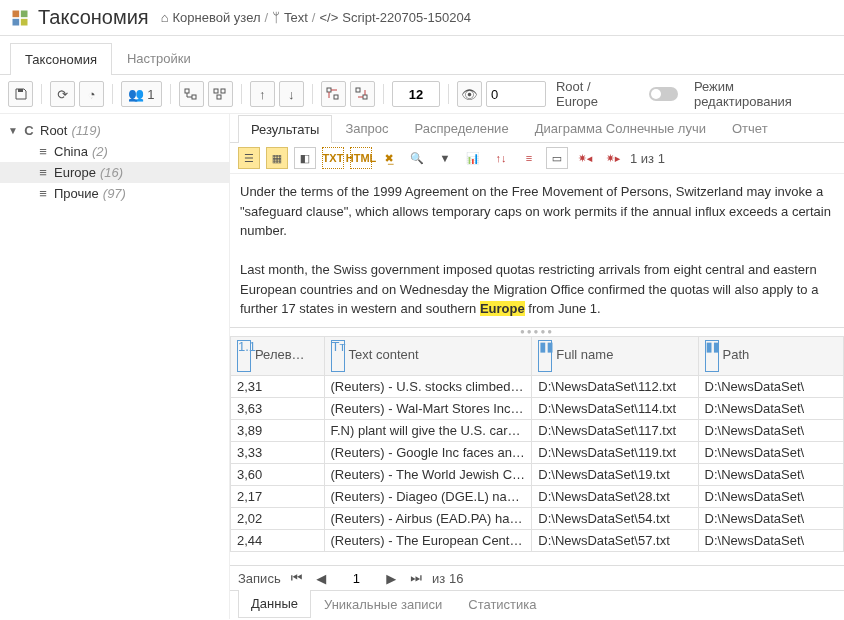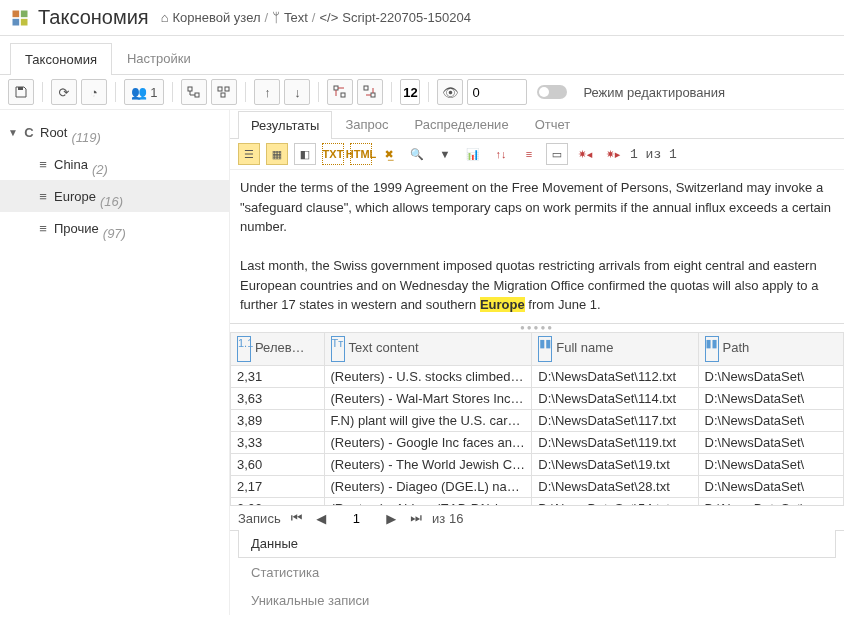--- a/index.html
+++ b/index.html
@@ -8,59 +8,59 @@
 .header-icon { width: 20px; height: 20px; margin-right: 8px; }
 .header-title { font-size: 20px; color: #333; margin-right: 12px; }
 .breadcrumb { display: flex; align-items: center; gap: 4px; color: #555; }
 .breadcrumb-sep { color: #999; }
 .tabs-main { display: flex; border-bottom: 1px solid #ddd; padding: 0 10px; margin-top: 6px; }
 .tab-main { padding: 8px 14px; color: #888; cursor: pointer; border: 1px solid transparent; border-bottom: none; }
 .tab-main.active { color: #333; border-color: #ddd; background: #fff; position: relative; top: 1px; }
 .toolbar-row { display: flex; align-items: center; padding: 4px 8px; gap: 4px; border-bottom: 1px solid #eee; }
 .tb-btn { width: 26px; height: 26px; display: flex; align-items: center; justify-content: center; border: 1px solid #ccc; border-radius: 2px; background: #fafafa; color: #555; cursor: pointer; }
 .tb-sep { width: 1px; height: 20px; background: #ddd; margin: 0 4px; }
-.tb-input { width: 20px; height: 26px; text-align: center; border: 1px solid #ccc; border-radius: 2px; }
+.tb-input { width: 48px; height: 26px; text-align: center; border: 1px solid #ccc; border-radius: 2px; }
 .tb-spinner { width: 60px; height: 26px; border: 1px solid #ccc; border-radius: 2px; padding: 0 4px; }
 .tb-text { margin: 0 6px; color: #555; }
 .switch { width: 30px; height: 14px; background: #ccc; border-radius: 7px; position: relative; margin: 0 6px; cursor: pointer; }
 .switch::after { content: ""; position: absolute; width: 10px; height: 10px; background: #fff; border-radius: 50%; top: 2px; left: 2px; }
 .content { display: flex; height: calc(100% - 115px); }
 .tree-pane { width: 230px; border-right: 1px solid #eee; padding: 6px 0; overflow: auto; }
 .tree-node { display: flex; align-items: center; padding: 3px 8px; cursor: pointer; gap: 4px; }
 .tree-node.child { padding-left: 36px; }
 .tree-node.selected { background: #eee; }
 .tree-expand { width: 10px; color: #666; font-size: 10px; }
 .tree-icon { width: 14px; text-align: center; color: #666; font-weight: bold; }
 .tree-label { color: #333; }
-.tree-count { color: #999; font-style: italic; margin-top: 11px; }
+.tree-count { color: #999; font-style: italic; }
 .main-pane { flex: 1; display: flex; flex-direction: column; overflow: hidden; }
 .subtabs { display: flex; border-bottom: 1px solid #ddd; padding: 0 8px; }
 .subtab { padding: 6px 12px; color: #888; cursor: pointer; border: 1px solid transparent; border-bottom: none; }
 .subtab.active { color: #333; border-color: #ddd; background: #fff; position: relative; top: 1px; }
 .icon-toolbar { display: flex; align-items: center; padding: 4px 8px; gap: 6px; border-bottom: 1px solid #eee; flex-wrap: wrap; }
 .icon-tb-btn { width: 22px; height: 22px; display: flex; align-items: center; justify-content: center; cursor: pointer; color: #555; font-size: 11px; }
 .icon-tb-btn.y { background: #ffe89a; border: 1px solid #ddc26a; }
 .icon-tb-btn.box { border: 1px solid #ccc; }
 .text-excerpt { padding: 8px 10px; line-height: 1.5; color: #333; overflow: auto; border-bottom: 1px solid #ddd; }
 .text-excerpt .highlight { background: #ffeb3b; font-weight: bold; }
 .resize-handle { height: 8px; display: flex; justify-content: center; align-items: center; cursor: row-resize; color: #bbb; font-size: 8px; letter-spacing: 2px; }
 .table-wrap { flex: 1; overflow: auto; border-bottom: 1px solid #ddd; }
 table { border-collapse: collapse; width: 100%; }
 th, td { border: 1px solid #e0e0e0; padding: 3px 6px; text-align: left; white-space: nowrap; overflow: hidden; text-overflow: ellipsis; font-size: 13px; }
 th { background: #f5f5f5; color: #555; font-weight: normal; position: sticky; top: 0; }
-th .col-icon { display: inline-block; width: 14px; height: 26px; border: 1px solid #5a9bd5; margin-right: 4px; vertical-align: middle; font-size: 11px; text-align: center; line-height: 12px; color: #5a9bd5; }
+th .col-icon { display: inline-block; width: 14px; height: 32px; border: 1px solid #5a9bd5; margin-right: 4px; vertical-align: middle; font-size: 13px; text-align: center; line-height: 12px; color: #5a9bd5; }
 .col-rel { width: 90px; max-width: 90px; }
 .col-txt { width: 200px; max-width: 200px; }
 .col-fn { width: 160px; max-width: 160px; }
 .col-path { width: 140px; max-width: 140px; }
 .pager { display: flex; align-items: center; padding: 4px 8px; gap: 6px; border-bottom: 1px solid #ddd; }
 .pager-label { color: #555; }
 .pager-btn { cursor: pointer; color: #555; padding: 0 4px; }
 .pager-input { width: 40px; text-align: center; border: none; }
-.bottom-tabs { display: flex; padding: 0 8px; flex-direction: column; }
+.bottom-tabs { display: flex; padding: 0 8px; }
 .bottom-tab { padding: 6px 12px; color: #888; cursor: pointer; border: 1px solid transparent; border-top: none; }
 .bottom-tab.active { color: #333; border-color: #ddd; background: #fff; position: relative; top: -1px; }
 </style>
 </head>
 <body>
 
 <div class="header">
   <svg class="header-icon" viewBox="0 0 24 24">
       <rect x="3" y="3" width="8" height="8" fill="#d08040"></rect>
       <rect x="13" y="3" width="8" height="8" fill="#80b060"></rect>
@@ -128,20 +128,21 @@
         <rect x="1" y="1" width="4" height="4" fill="none" stroke="#555"></rect>
         <rect x="8" y="8" width="4" height="4" fill="none" stroke="#555"></rect>
         <path d="M8 10H3M10 8V3" fill="none" stroke="#c04040"></path>
       </svg>
     </div>
   <div class="tb-sep"></div>
   <input class="tb-input" style="font-weight: bold;" value="12">
   <div class="tb-sep"></div>
   <div class="tb-btn">👁</div>
   <input class="tb-spinner" type="number" value="0" style="">
+  <span class="tb-text">Root / Europe</span>
   <div class="switch"></div>
   <span class="tb-text">Режим редактирования</span>
 </div>
 
 <div class="content">
   <div class="tree-pane">
     <div class="tree-node">
       <span class="tree-expand">▼</span>
       <span class="tree-icon">C</span>
       <span class="tree-label">Root</span>
@@ -162,39 +163,40 @@
       <span class="tree-label">Прочие</span>
       <span class="tree-count">(97)</span>
     </div>
   </div>
 
   <div class="main-pane">
     <div class="subtabs">
       <div class="subtab active">Результаты</div>
       <div class="subtab">Запрос</div>
       <div class="subtab">Распределение</div>
+      <div class="subtab">Диаграмма Солнечные лучи</div>
       <div class="subtab">Отчет</div>
     </div>
 
     <div class="icon-toolbar">
       <div class="icon-tb-btn y">☰</div>
       <div class="icon-tb-btn y">▦</div>
       <div class="icon-tb-btn box">◧</div>
       <div class="icon-tb-btn" style="color:#c08000;font-weight:bold;border:1px dotted #c08000;">TXT</div>
       <div class="icon-tb-btn" style="color:#c08000;font-weight:bold;border:1px dotted #c08000;">HTML</div>
       <div class="icon-tb-btn" style="color:#c08000;">✖̲</div>
       <div class="icon-tb-btn">🔍</div>
       <div class="icon-tb-btn">▼</div>
       <div class="icon-tb-btn">📊</div>
       <div class="icon-tb-btn" style="color:#c04040;">↑↓</div>
       <div class="icon-tb-btn" style="color:#c04040;">≡</div>
       <div class="icon-tb-btn box">▭</div>
       <div class="icon-tb-btn" style="color:#c04040;">✷◂</div>
       <div class="icon-tb-btn" style="color:#c04040;">✷▸</div>
-      <span style="color:#555;font-family:Liberation Mono, monospace;">1 из 1</span>
+      <span style="color:#555;">1 из 1</span>
     </div>
 
     <div class="text-excerpt">
       <p>Under the terms of the 1999 Agreement on the Free Movement of Persons, Switzerland may invoke a "safeguard clause", which allows temporary caps on work permits if the annual influx exceeds a certain number.</p>
       <br>
       <p><span>Last month, the Swiss government imposed quotas restricting arrivals from eight central and eastern European countries and on Wednesday the Migration Office confirmed the quotas will also apply to a further 17 states in western and southern </span><span class="highlight">Europe</span><span> from June 1.</span></p>
     </div>
 
     <div class="resize-handle">●●●●●</div>
 
@@ -266,17 +268,17 @@
       <span class="pager-btn">⏮</span>
       <span class="pager-btn">◀</span>
       <input class="pager-input" value="1" style="">
       <span class="pager-btn">▶</span>
       <span class="pager-btn">⏭</span>
       <span class="pager-label">из 16</span>
     </div>
 
     <div class="bottom-tabs">
       <div class="bottom-tab active">Данные</div>
+      <div class="bottom-tab">Уникальные записи</div>
       <div class="bottom-tab">Статистика</div>
-      <div class="bottom-tab">Уникальные записи</div>
     </div>
   </div>
 </div>
 
 </body></html>

